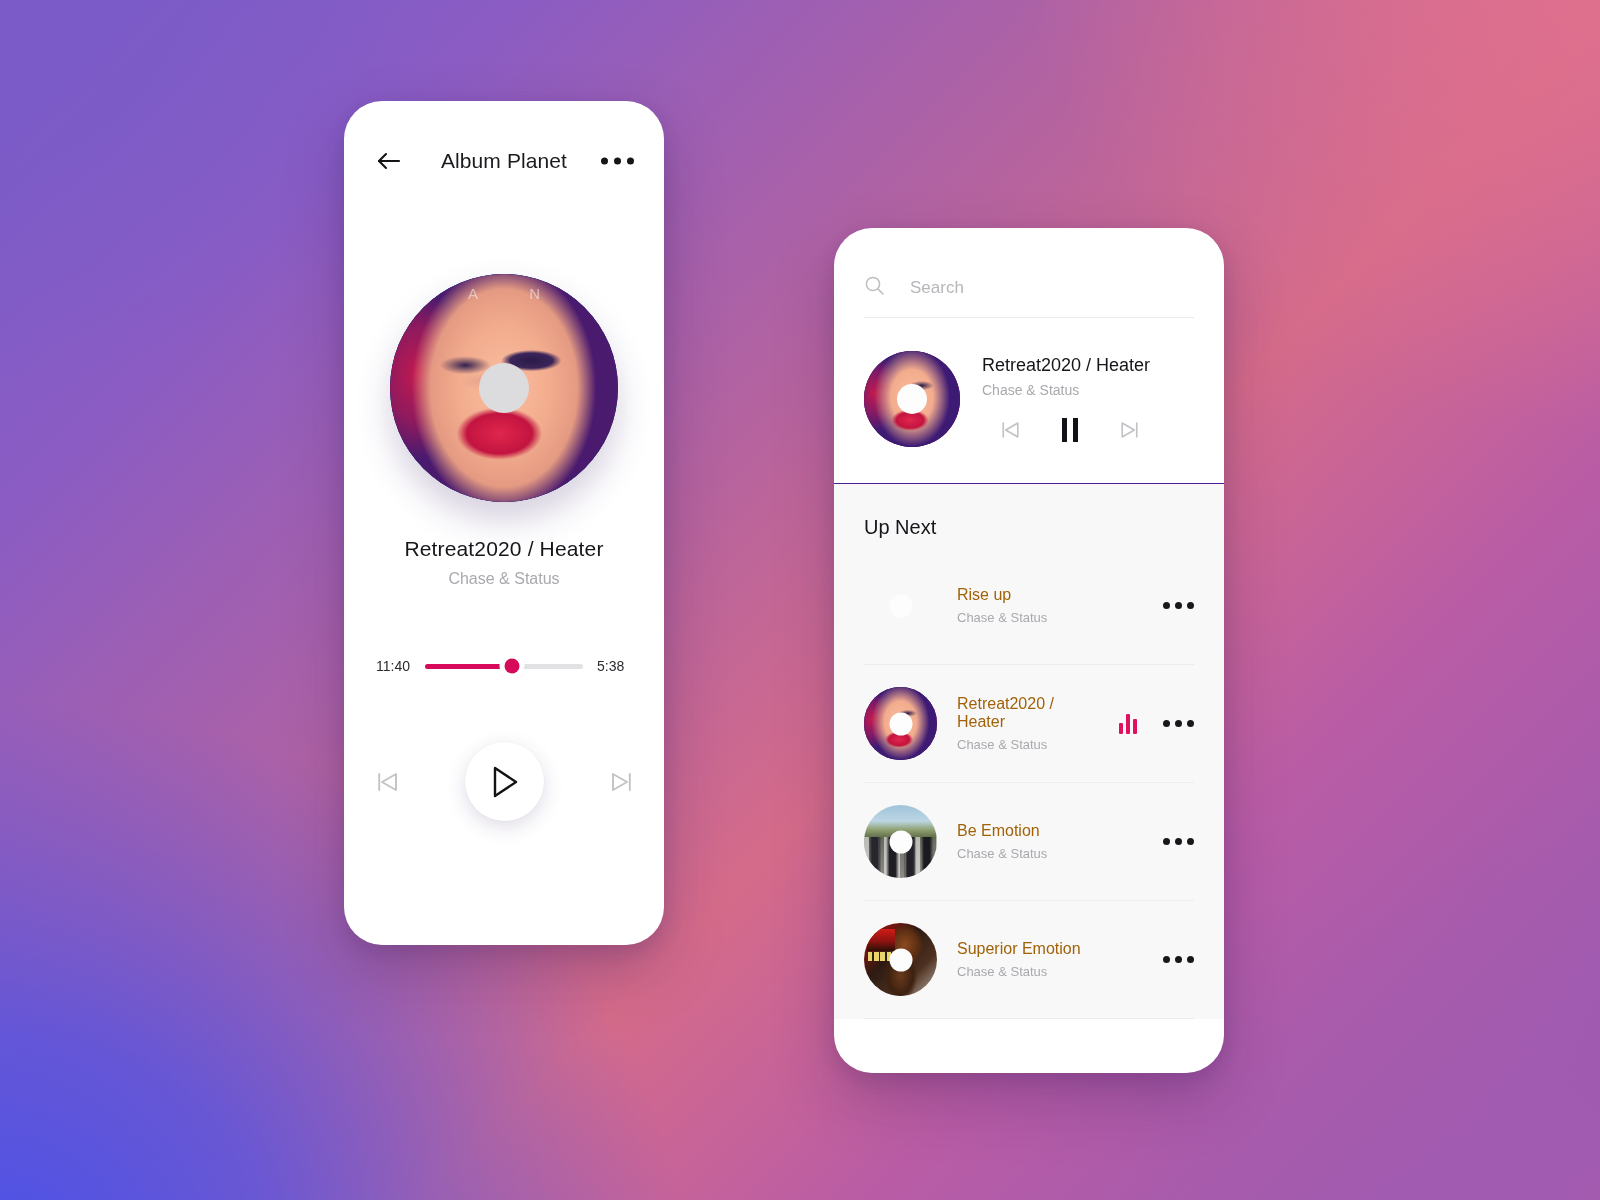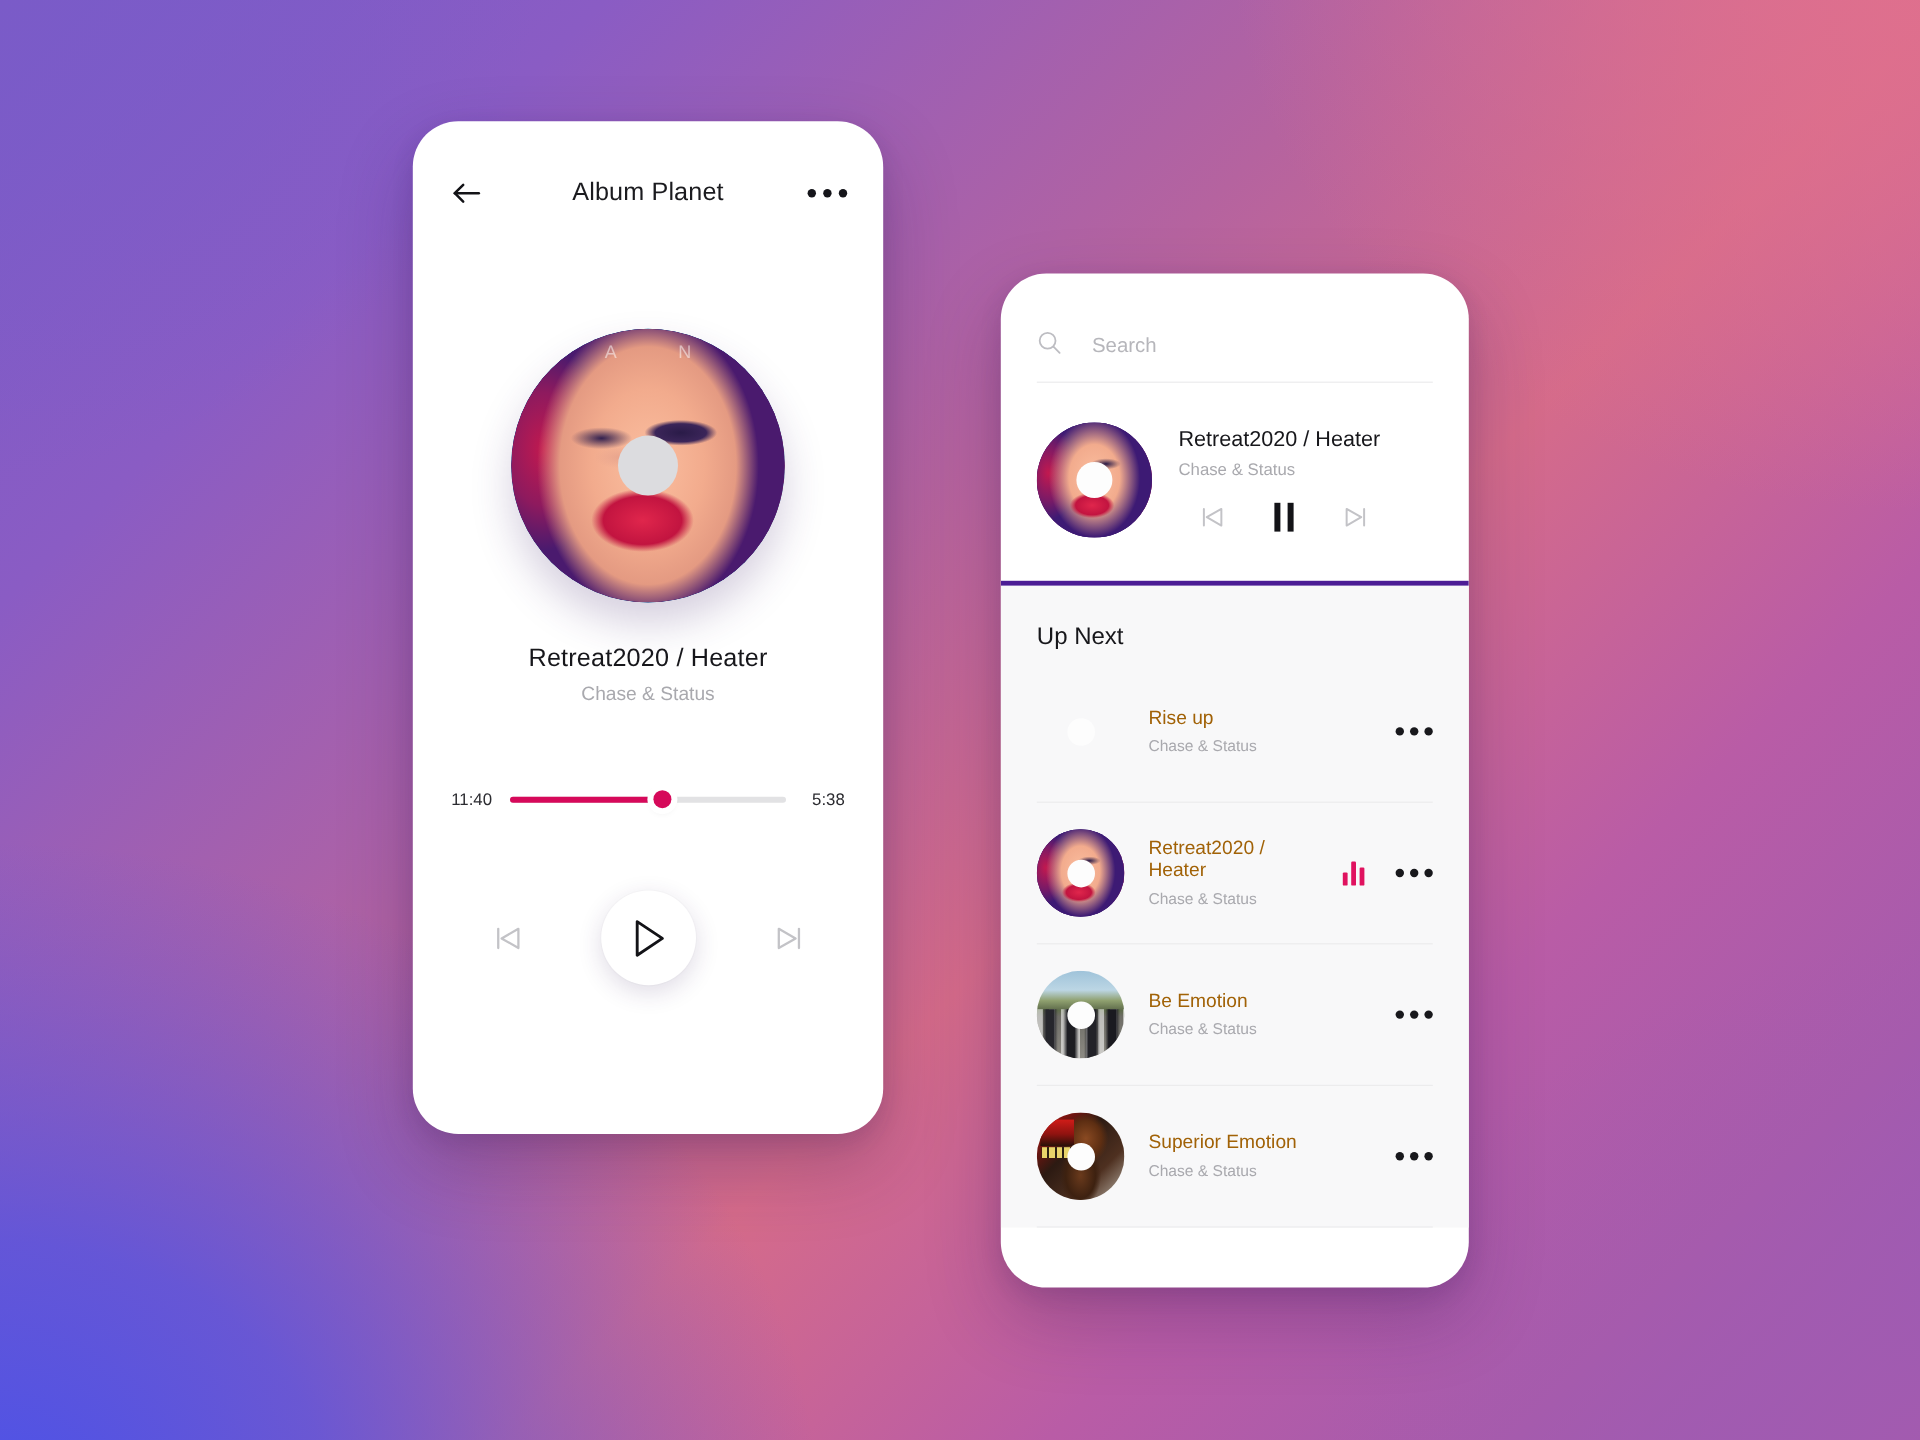--- a/index.html
+++ b/index.html
@@ -53,21 +53,21 @@
     background: #ffffff;
     border-radius: 38px;
     box-shadow: 0 26px 60px rgba(40, 20, 80, 0.26),
                 0 6px 18px rgba(40, 20, 80, 0.12);
     overflow: hidden;
   }
 
   .phone-player {
     left: 344px;
     top: 101px;
-    width: 392px;
+    width: 320px;
     height: 844px;
   }
 
   .phone-queue {
     left: 834px;
     top: 228px;
     width: 390px;
     height: 845px;
   }
 
@@ -191,21 +191,21 @@
     display: flex;
     align-items: center;
     gap: 14px;
     margin: 70px 32px 0 32px;
   }
   .time {
     font-size: 14px;
     color: #2b2b30;
     min-width: 35px;
   }
-  .time.right { text-align: right; }
+  .time.right { text-align: left; }
   .track-bar {
     position: relative;
     flex: 1;
     height: 5px;
     border-radius: 3px;
     background: #e2e2e4;
     cursor: pointer;
   }
   .track-fill {
     position: absolute;
@@ -285,21 +285,21 @@
   .np-controls {
     display: flex;
     align-items: center;
     gap: 34px;
     margin-top: 17px;
     padding-left: 15px;
   }
 
   .up-next {
     background: #f8f8f9;
-    border-top: 4px solid #4c1d95;
+    border-top: 1px solid #4c1d95;
     padding: 32px 0 0 0;
     min-height: 510px;
   }
   .up-next-title {
     font-size: 20px;
     color: #17171b;
     padding: 0 30px 8px 30px;
   }
   .queue-list { padding: 0 30px; }
   .queue-row {

